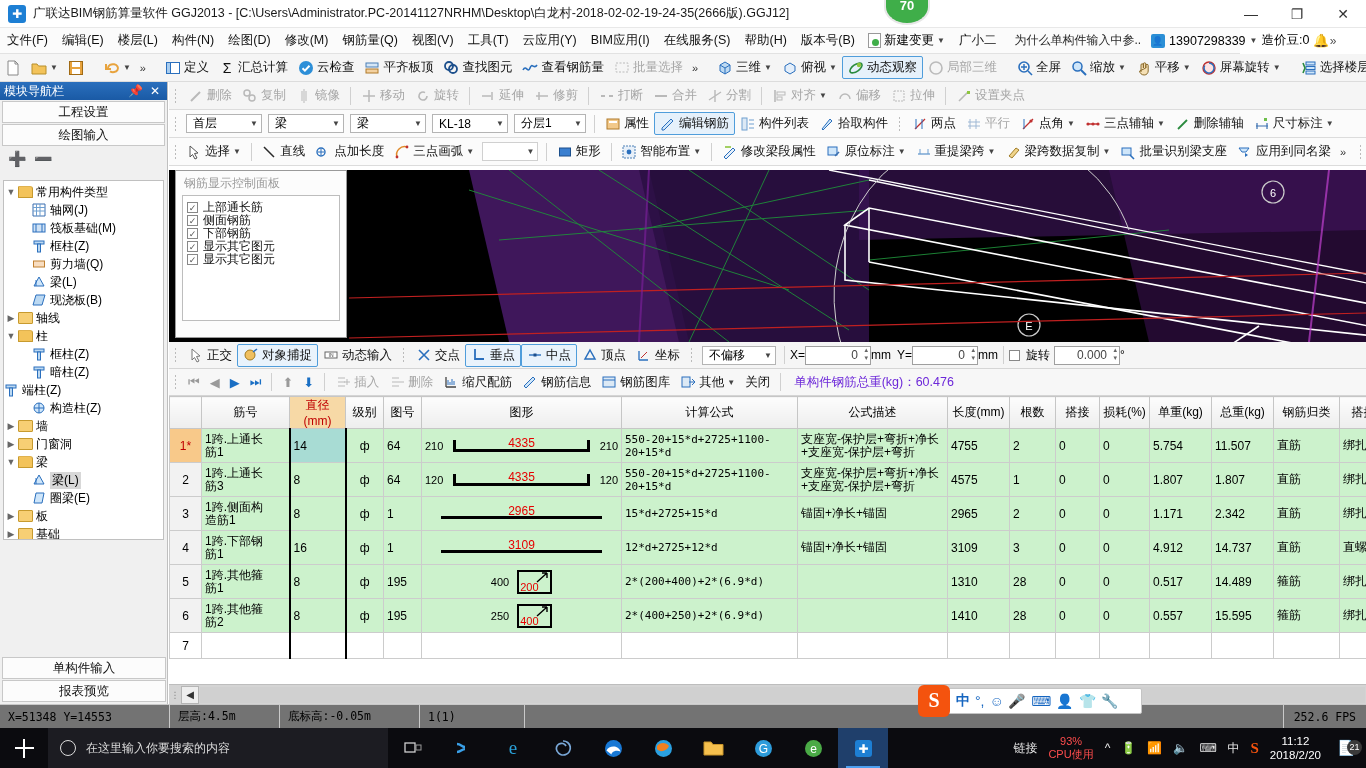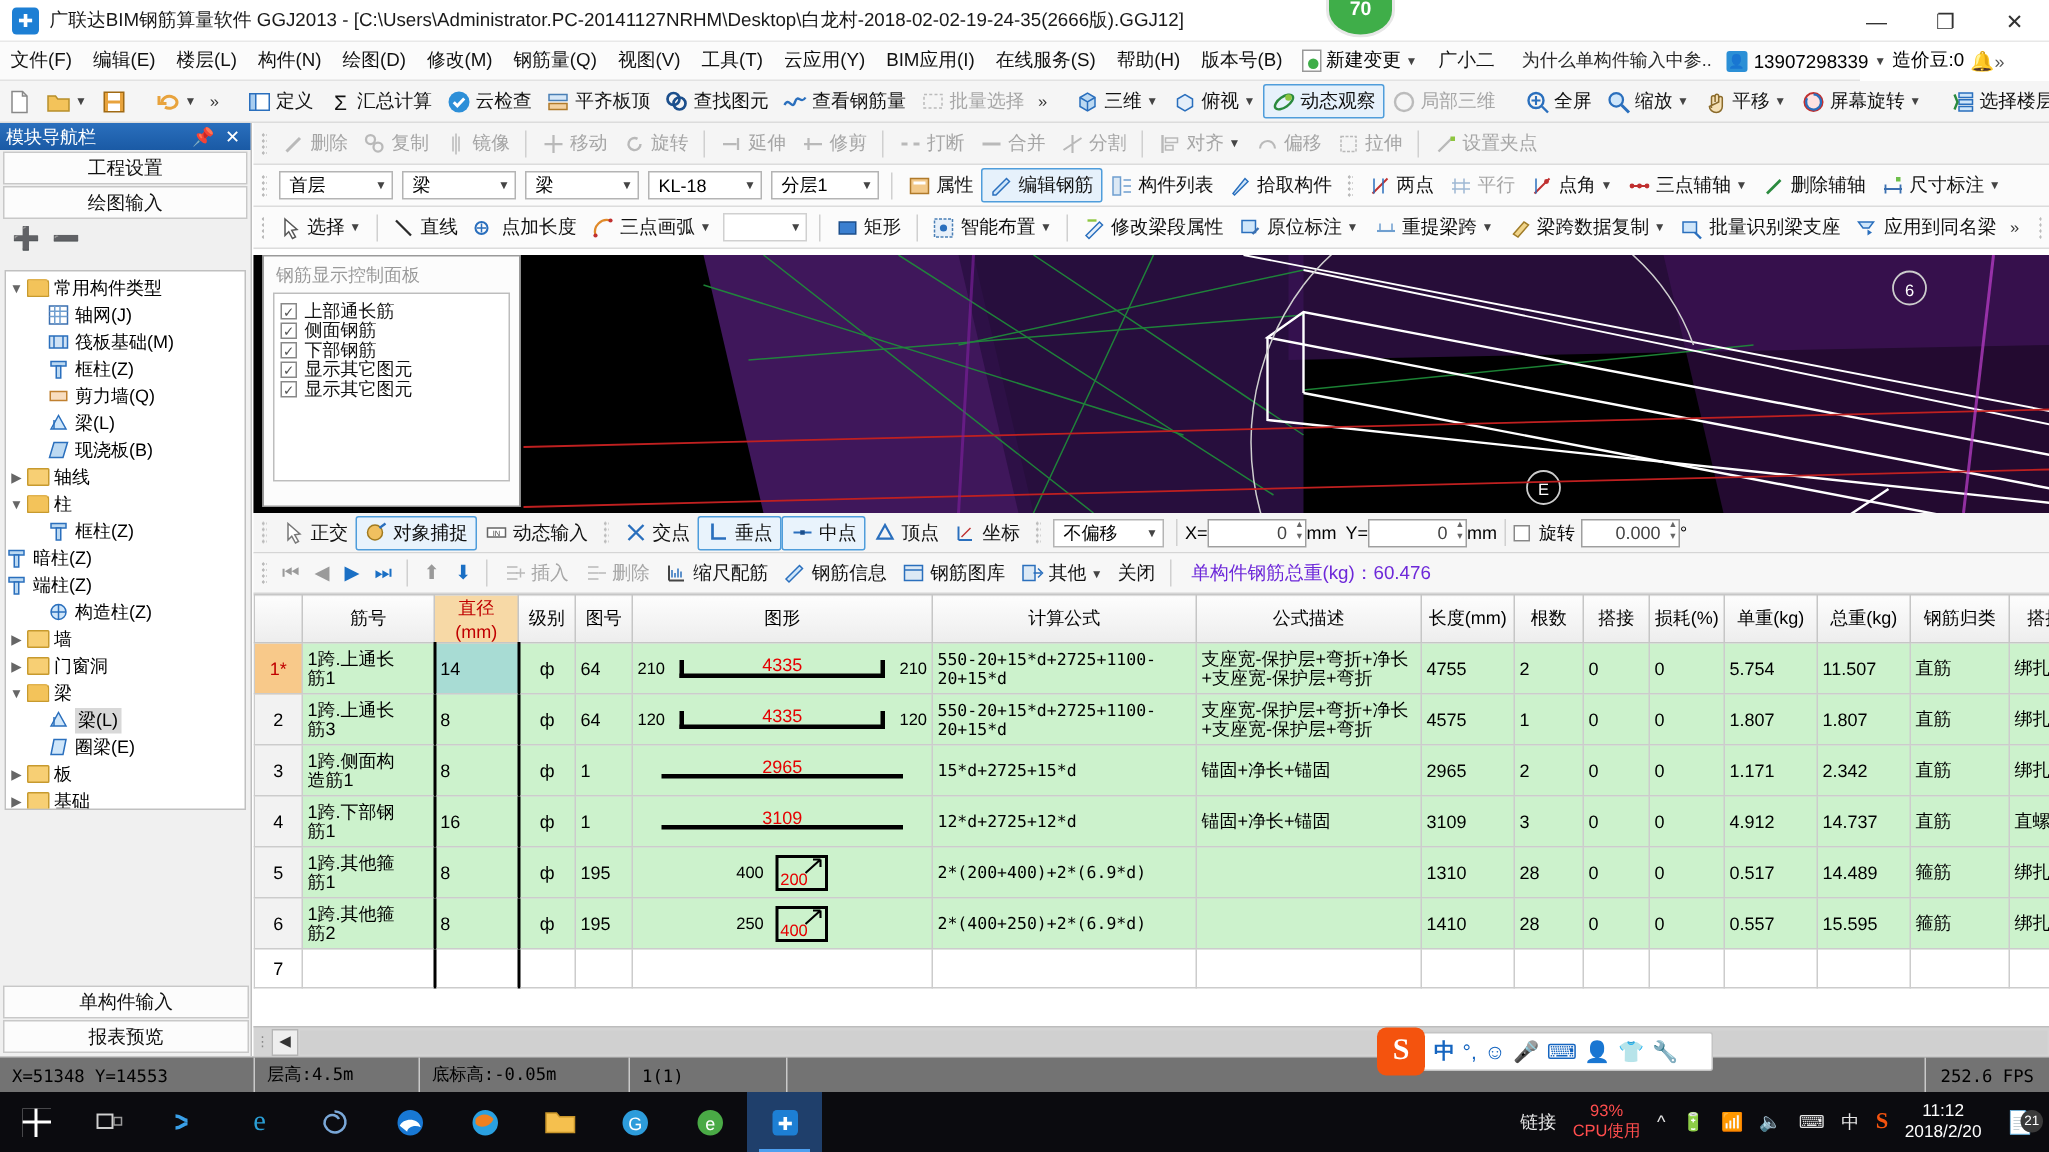--- a/index.html
+++ b/index.html
@@ -561,21 +561,21 @@
         <span class="tfold open"></span>
         <span class="tlabel">柱</span>
       </div>
       <div class="trow" style="padding-left:28px">
         <span class="tic"><svg width="14" height="14" viewBox="0 0 14 14">
               <rect x="2" y="2" width="10" height="3" fill="#bcd9f2" stroke="#2a6fbd"></rect>
               <rect x="5.5" y="5" width="3" height="8" fill="#bcd9f2" stroke="#2a6fbd"></rect>
             </svg></span>
         <span class="tlabel">框柱(Z)</span>
       </div>
-      <div class="trow" style="">
+      <div class="trow" style="padding-left:28px">
         <span class="tic"><svg width="14" height="14" viewBox="0 0 14 14">
               <rect x="2" y="2" width="10" height="3" fill="#bcd9f2" stroke="#2a6fbd"></rect>
               <rect x="5.5" y="5" width="3" height="8" fill="#bcd9f2" stroke="#2a6fbd"></rect>
             </svg></span>
         <span class="tlabel">暗柱(Z)</span>
       </div>
       <div class="trow" style="">
         <span class="tic"><svg width="14" height="14" viewBox="0 0 14 14">
               <rect x="2" y="2" width="10" height="3" fill="#bcd9f2" stroke="#2a6fbd"></rect>
               <rect x="5.5" y="5" width="3" height="8" fill="#bcd9f2" stroke="#2a6fbd"></rect>
@@ -1438,20 +1438,24 @@
 
   <div class="taskbar">
     <div class="tb-start">
       <div class="winlogo">
           <i></i>
           <i></i>
           <i></i>
           <i></i>
         </div>
     </div>
+    <div class="tb-search">
+      <span class="tb-circle"></span>
+      <span>在这里输入你要搜索的内容</span>
+    </div>
     <div class="tb-app">
       <svg width="18" height="16" viewBox="0 0 18 16">
           <rect x="1" y="3" width="10" height="9" fill="none" stroke="#d0d0d0" stroke-width="1.3"></rect>
           <rect x="12" y="5" width="5" height="5" fill="none" stroke="#9a9a9a"></rect>
         </svg>
     </div>
     <div class="tb-app">
       <svg width="20" height="20" viewBox="0 0 20 20">
           <path d="M4 14c4 0 5-3 8-3M4 6c4 0 5 3 8 3" stroke="#3aa0e8" stroke-width="2.4" fill="none"></path>
         </svg>

